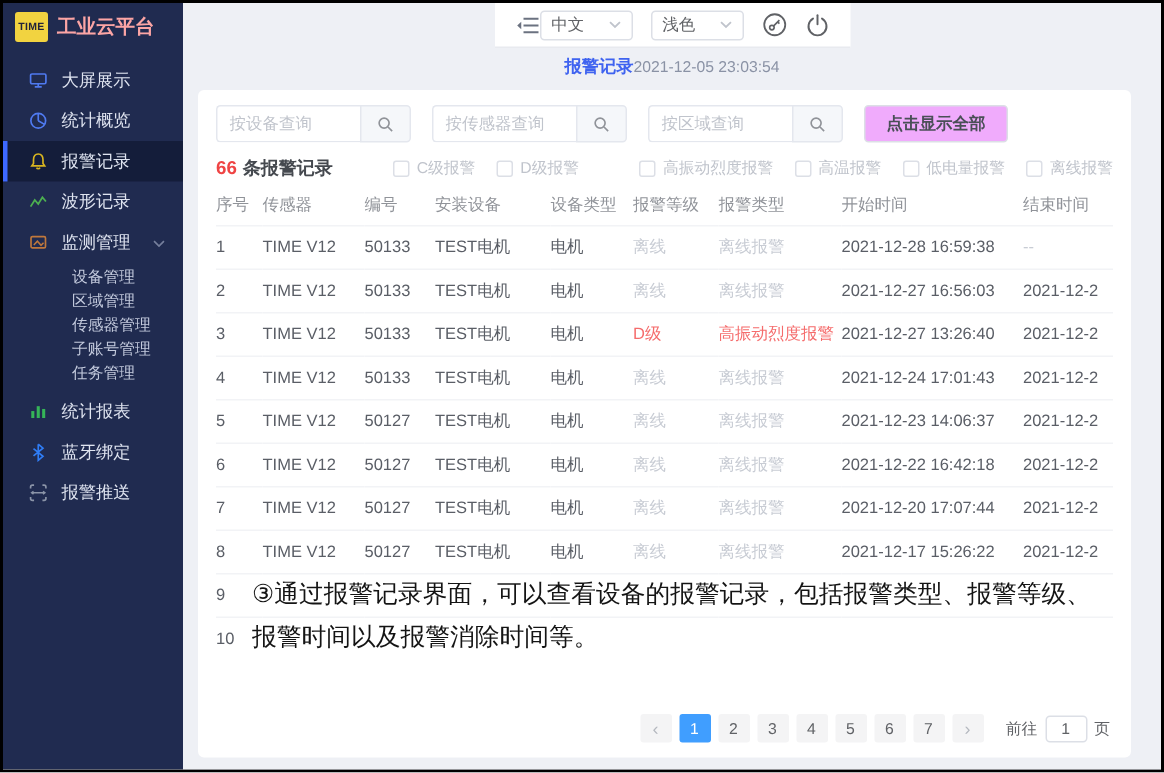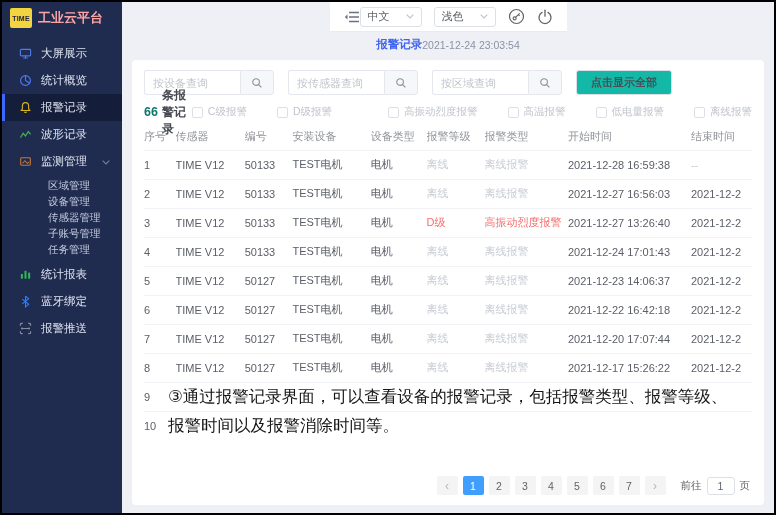--- a/index.html
+++ b/index.html
@@ -28,36 +28,36 @@
   .topbar { height:30px; background:#fff; border-bottom:1px solid #e8eaef; display:flex; align-items:center; padding:0 14px; flex:none; }
   .collapse-btn { cursor:pointer; display:flex; align-items:center; }
   .topbar-right { margin-left:auto; display:flex; align-items:center; gap:12px; }
   .select-box { border:1px solid #dcdfe6; border-radius:3px; height:20px; min-width:62px; display:flex; align-items:center; justify-content:space-between; padding:0 7px; font-size:11px; color:#606266; cursor:pointer; gap:6px; }
   .icon-btn { cursor:pointer; display:flex; align-items:center; }
 
   .crumbbar { height:25px; display:flex; align-items:center; padding:0 14px; flex:none; }
   .crumb { color:#3f63f0; font-size:11.5px; font-weight:bold; }
   .crumb-time { margin-left:auto; color:#8a92a5; font-size:10.5px; }
 
-  .content { flex:1; padding:3px 10px 8px 10px; min-height:0; }
+  .content { flex:1; padding:3px 20px 8px 10px; min-height:0; }
   .card { background:#fff; border-radius:4px; height:100%; padding:10px 12px; position:relative; overflow:hidden; }
 
   
   .search-row { display:flex; align-items:center; gap:14px; }
   .input-group { display:flex; height:25px; }
   .input-group input { width:96px; border:1px solid #e4e7ee; border-right:none; border-radius:3px 0 0 3px; padding:0 8px; font-size:11px; color:#606266; outline:none; font-family:inherit; }
   .input-group input::placeholder { color:#c0c4cc; }
   .search-btn { width:34px; border:1px solid #e4e7ee; border-radius:0 3px 3px 0; background:#f5f7fa; display:flex; align-items:center; justify-content:center; cursor:pointer; }
-  .show-all-btn { height:25px; padding:0 14px; border:1px solid #dcdfe6; border-radius:3px; background:#14b8a6; font-size:11px; color:#4a4f57; font-weight:bold; cursor:pointer; font-family:inherit; }
+  .show-all-btn { height:25px; padding:0 14px; border:1px solid #dcdfe6; border-radius:3px; background:#f0abfc; font-size:11px; color:#4a4f57; font-weight:bold; cursor:pointer; font-family:inherit; }
 
   
   .count-row { display:flex; align-items:center; margin-top:8px; height:18px; }
-  .count-num { color:#0f766e; font-weight:bold; font-size:12.5px; }
+  .count-num { color:#ef4444; font-weight:bold; font-size:12.5px; }
   .count-suffix { color:#45494f; font-weight:bold; font-size:12px; margin-left:4px; }
-  .cb-group { margin-left:auto; display:flex; align-items:center; gap:30px; }
+  .cb-group { margin-left:auto; display:flex; align-items:center; gap:14px; }
   .cb { display:flex; align-items:center; gap:5px; cursor:pointer; }
   .cb:nth-child(3) { margin-left:26px; }
   .cb-box { width:11px; height:11px; border:1px solid #dcdfe6; border-radius:2px; background:#fff; flex:none; }
   .cb-label { font-size:10.5px; color:#c0c4cc; white-space:nowrap; }
 
   
   table { width:100%; border-collapse:collapse; table-layout:fixed; margin-top:3px; }
   th { font-size:11px; color:#909399; font-weight:normal; text-align:left; height:26px; white-space:nowrap; overflow:hidden; }
   td { font-size:11px; color:#5a5e66; height:29px; white-space:nowrap; overflow:hidden; border-top:1px solid #f2f3f6; }
   td.c-muted, .c-muted { color:#c8ccd4; }
@@ -126,22 +126,22 @@
               <rect x="1.8" y="3" width="10.4" height="8" rx="1" stroke="#c0783c" stroke-width="1.2" fill="none"></rect>
               <path d="M3.8 9l2.6-2.8L9 9.2l1.8-1.8" stroke="#c0783c" stroke-width="1.1" fill="none"></path>
             </svg>
           </span>
           <span class="s-label">监测管理</span>
           <span class="s-chevron"><svg width="8" height="5" viewBox="0 0 8 5">
               <path d="M0.7 0.7L4 4l3.3-3.3" stroke="#9aa3bd" stroke-width="1.1" fill="none"></path>
             </svg></span>
         </div>
         <div class="submenu">
+          <div class="sub-item">设备管理</div>
           <div class="sub-item">区域管理</div>
-          <div class="sub-item">设备管理</div>
           <div class="sub-item">传感器管理</div>
           <div class="sub-item">子账号管理</div>
           <div class="sub-item">任务管理</div>
         </div>
         <div class="s-item">
           <span class="s-icon">
             <svg width="13" height="13" viewBox="0 0 14 14">
               <rect x="2" y="6.5" width="2.2" height="5" fill="#35b558"></rect>
               <rect x="5.9" y="3" width="2.2" height="8.5" fill="#35b558"></rect>
               <rect x="9.8" y="5" width="2.2" height="6.5" fill="#35b558"></rect>
@@ -202,21 +202,21 @@
           <svg width="16" height="16" viewBox="0 0 16 16">
             <path d="M5 3.4a6 6 0 1 0 6 0" stroke="#606266" stroke-width="1.3" fill="none" stroke-linecap="round"></path>
             <path d="M8 1.2v6" stroke="#606266" stroke-width="1.3" stroke-linecap="round"></path>
           </svg>
         </span>
       </div>
     </div>
 
     <div class="crumbbar">
       <span class="crumb">报警记录</span>
-      <span class="crumb-time">2021-12-24 23:03:54</span>
+      <span class="crumb-time">2021-12-05 23:03:54</span>
     </div>
 
     <div class="content">
       <div class="card">
 
         <div class="search-row">
           <div class="input-group">
             <input type="text" placeholder="按设备查询" style="">
             <span class="search-btn">
               <svg width="12" height="12" viewBox="0 0 13 13">

